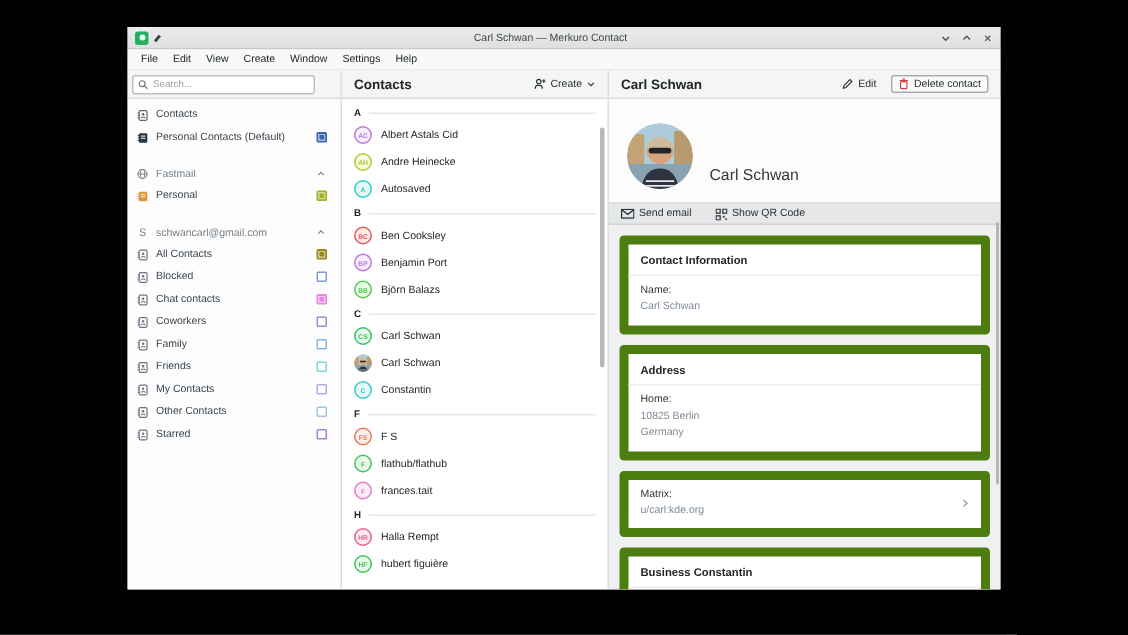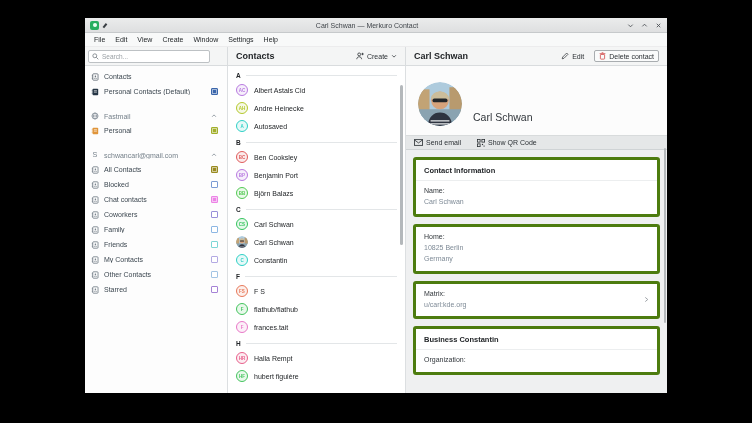--- a/index.html
+++ b/index.html
@@ -73,21 +73,21 @@
 
   .detail { flex:1; border-left:1px solid #dcdfe1; background:#eff0f1; display:flex;
             flex-direction:column; position:relative; overflow:hidden; }
   .detail-head { height:69px; flex:0 0 69px; background:#fcfcfc; display:flex; align-items:flex-end;
             gap:11px; padding:4px 12px 9px; }
   .photo-big { width:44px; height:44px; border-radius:50%; overflow:hidden; flex:0 0 44px; }
   .display-name { font-size:10.5px; color:#31363b; padding-bottom:3px; }
   .detail-toolbar { flex:0 0 15px; background:#e5e7e8; border-top:1px solid #d8dbdc;
             border-bottom:1px solid #cfd3d5; display:flex; align-items:center; gap:16px; padding:0 8px; }
   .cards { flex:1; padding:7px; display:flex; flex-direction:column; gap:7px; overflow:hidden; }
-  .card { background:#fff; border:3px solid #4d7c0f; border-radius:3px; flex:0 0 auto; }
+  .card { background:#fff; border:6px solid #4d7c0f; border-radius:3px; flex:0 0 auto; }
   .card-title { font-size:7.5px; font-weight:bold; color:#232629; padding:6px 8px 5px;
             border-bottom:1px solid #eceeef; }
   .card-row { display:flex; align-items:center; padding:6px 8px; }
   .row-main { flex:1; }
   .row-label { font-size:7px; color:#31363b; margin-bottom:3px; }
   .row-value { font-size:7px; color:#7e8a96; line-height:1.55; }
   .row-chevron { flex:0 0 auto; }
 </style>
 </head>
 <body>
@@ -531,20 +531,21 @@
             <div class="card">
               <div class="card-title">Contact Information</div>
               <div class="card-row">
                 <div class="row-main">
                   <div class="row-label">Name:</div>
                   <div class="row-value">Carl Schwan</div>
                 </div>
               </div>
             </div>
             <div class="card">
+              <div class="card-title">Address</div>
               <div class="card-row">
                 <div class="row-main">
                   <div class="row-label">Home:</div>
                   <div class="row-value">10825 Berlin</div>
                   <div class="row-value">Germany</div>
                 </div>
               </div>
             </div>
             <div class="card">
               <div class="card-row">

